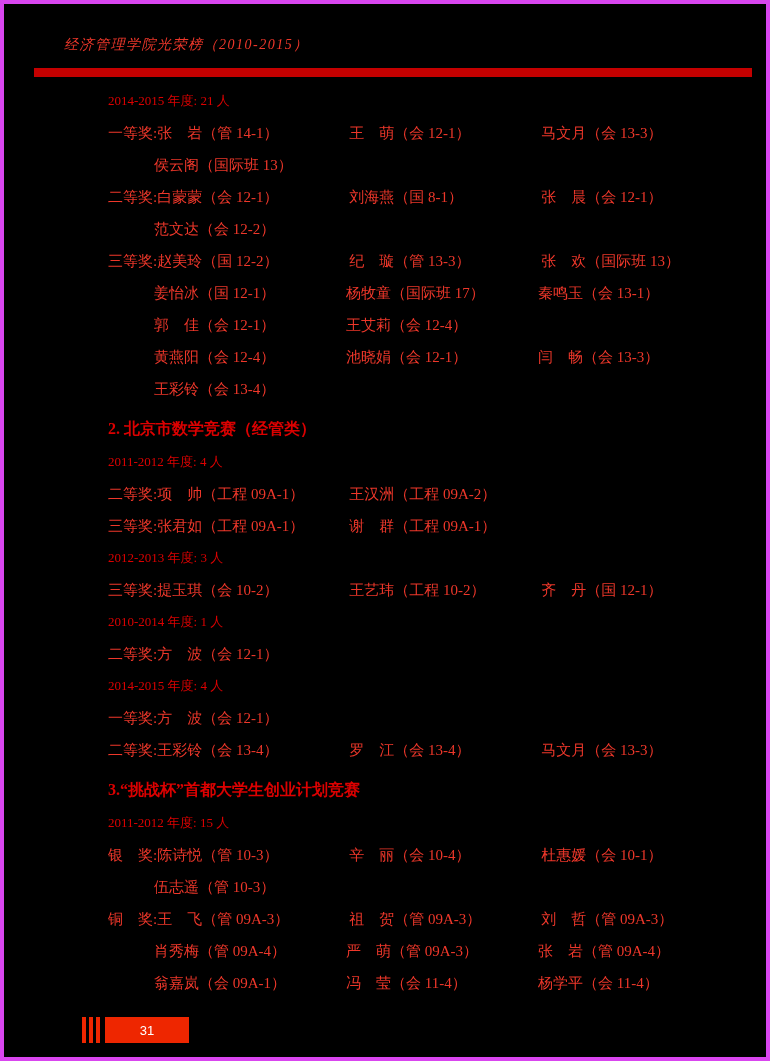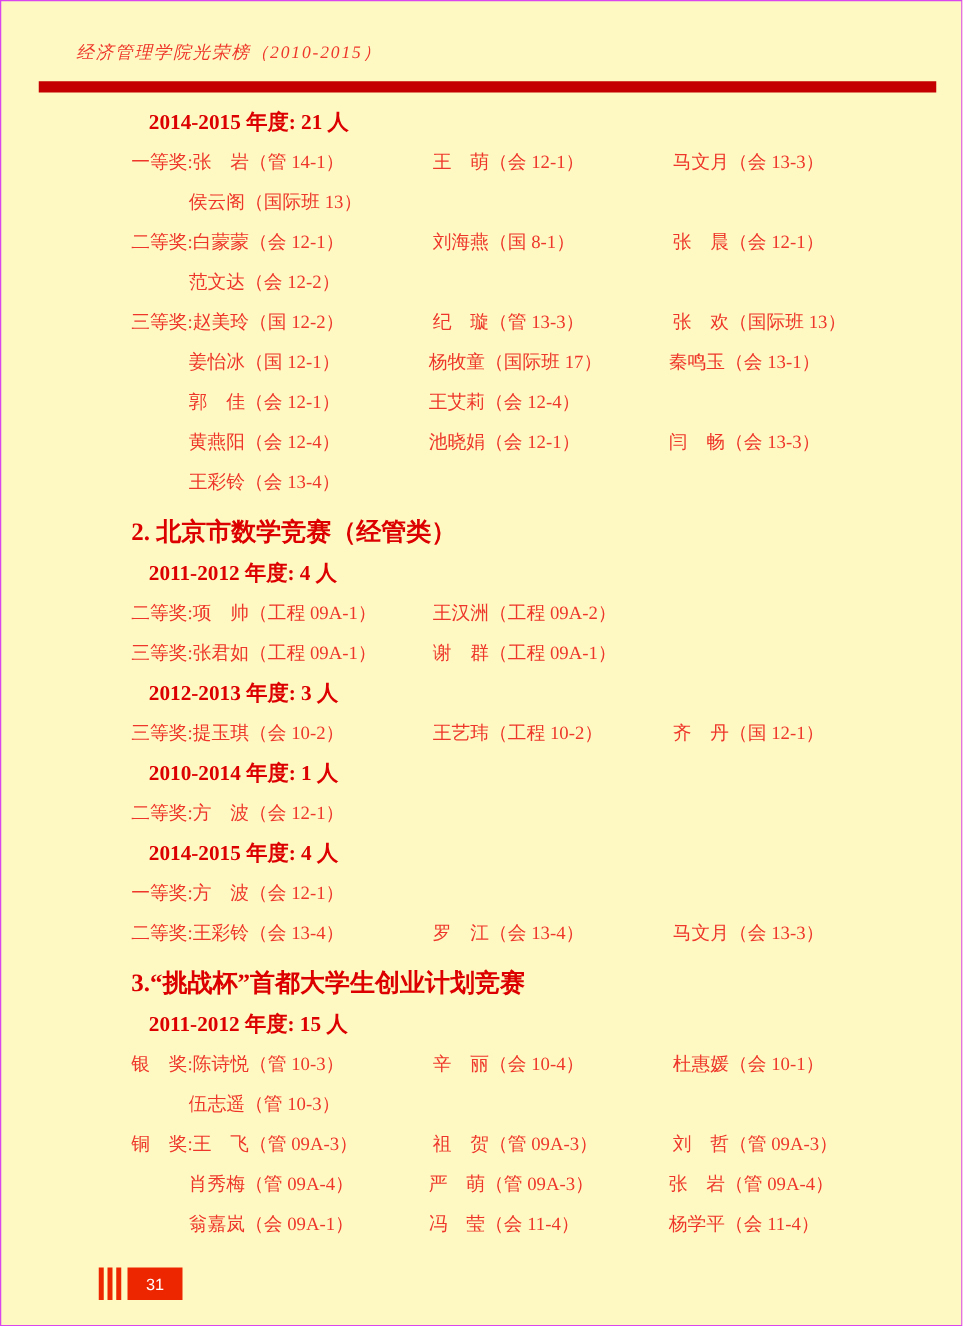--- a/index.html
+++ b/index.html
@@ -5,22 +5,22 @@
   html, body {
     margin: 0;
     padding: 0;
     background: #ffffff;
   }
   .page {
     position: relative;
     width: 770px;
     height: 1061px;
     box-sizing: border-box;
-    background: #fef9c3;
-    border: 1px solid #d946ef;
+    background: #000000;
+    border: 4px solid #d946ef;
     overflow: hidden;
     font-family: "Liberation Serif", "DejaVu Serif", serif;
   }
   .doc-header {
     position: absolute;
     left: 60px;
     top: 32px;
     font-size: 14px;
     font-style: italic;
     letter-spacing: 1.5px;
@@ -35,31 +35,30 @@
     height: 9px;
     background: var(--c-rule, #c40000);
   }
   .content {
     position: absolute;
     left: 104px;
     top: 81px;
     width: 640px;
   }
   .year-heading {
-    font-weight: bold;
+    font-weight: normal;
     color: var(--c-heading, #dc0000);
-    font-size: 17px;
+    font-size: 13px;
     line-height: 32px;
     white-space: nowrap;
-    margin-left: 14px;
   }
   .section-heading {
     font-weight: bold;
     color: var(--c-heading, #dc0000);
-    font-size: 20px;
+    font-size: 16px;
     line-height: 34px;
     margin-top: 7px;
     white-space: nowrap;
   }
   .award-line {
     display: flex;
     color: var(--c-body, #ee372a);
     font-size: 15px;
     line-height: 32px;
     white-space: nowrap;
@@ -80,21 +79,21 @@
     display: flex;
     align-items: stretch;
   }
   .stripe {
     width: 4px;
     background: var(--c-badge, #ee2600);
     margin-right: 3px;
   }
   .badge-rect {
     margin-left: 2px;
-    width: 44px;
+    width: 84px;
     background: var(--c-badge, #ee2600);
     color: #ffffff;
     font-size: 13px;
     font-family: "Liberation Sans", "DejaVu Sans", sans-serif;
     display: flex;
     align-items: center;
     justify-content: center;
   }
 </style>
 </head>

